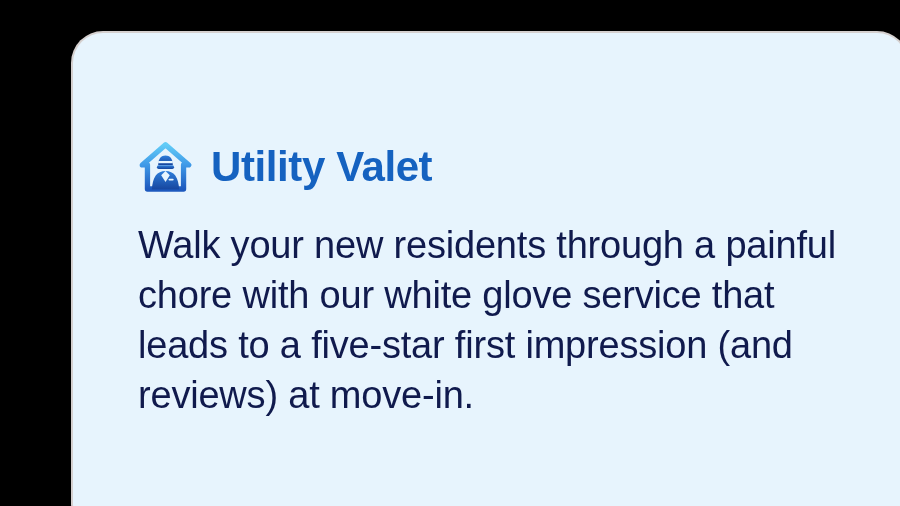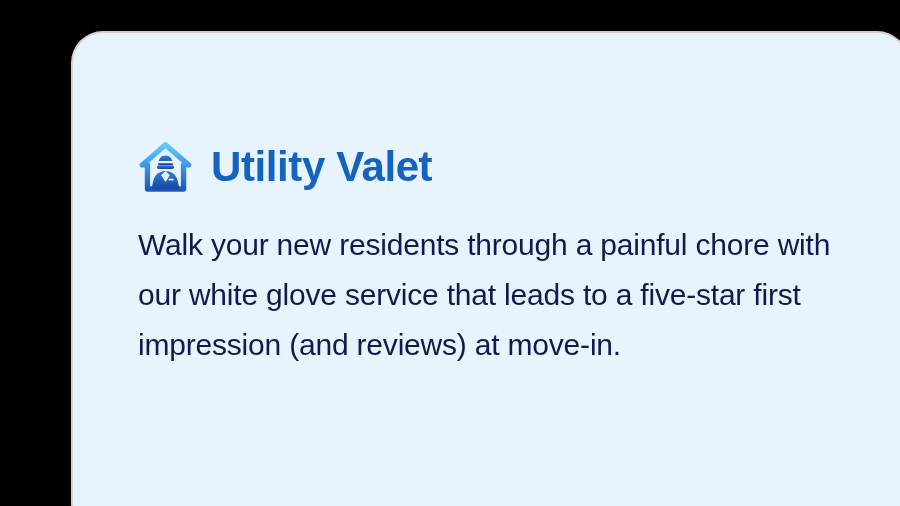--- a/index.html
+++ b/index.html
@@ -71,21 +71,21 @@
     line-height: 1;
     margin: 0;
     white-space: nowrap;
   }
 
   
   .card-body {
     margin: 0;
     padding-top: 24px;
     font-family: "Liberation Sans", sans-serif;
-    font-size: 30px;
+    font-size: 38px;
     font-weight: normal;
     line-height: 50px;
     color: #101a4d;
     max-width: 700px;
     letter-spacing: -0.2px;
   }
 </style>
 </head>
 <body>
 

